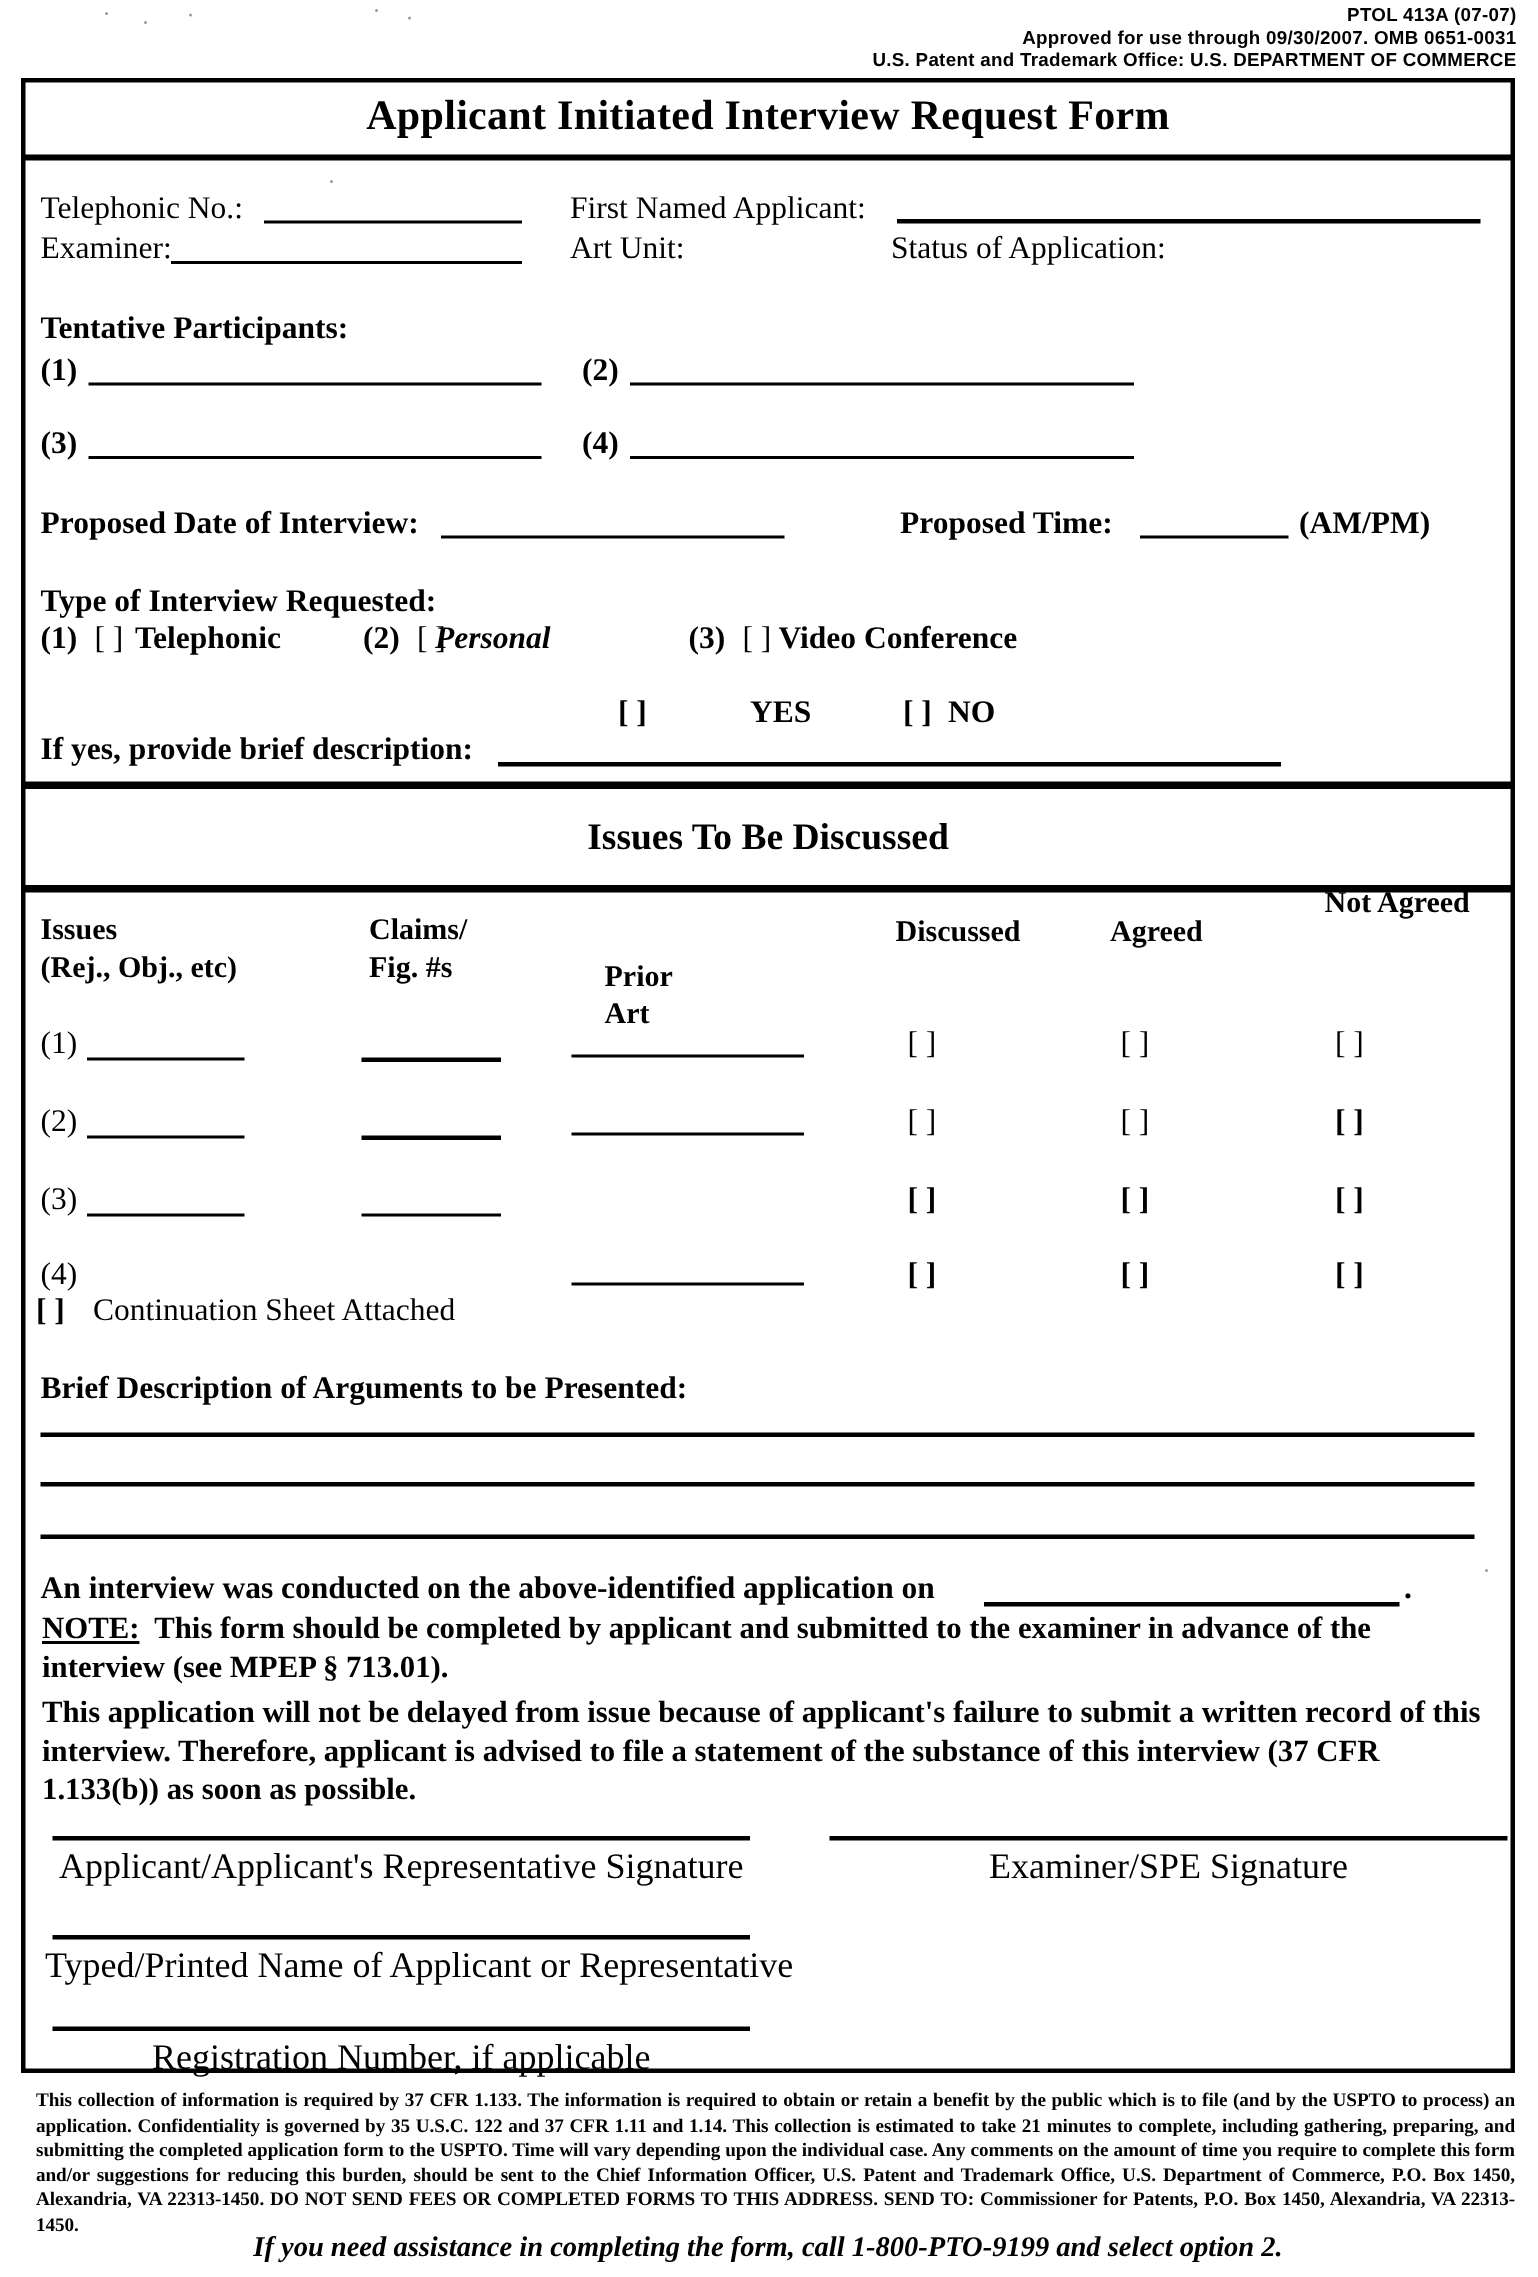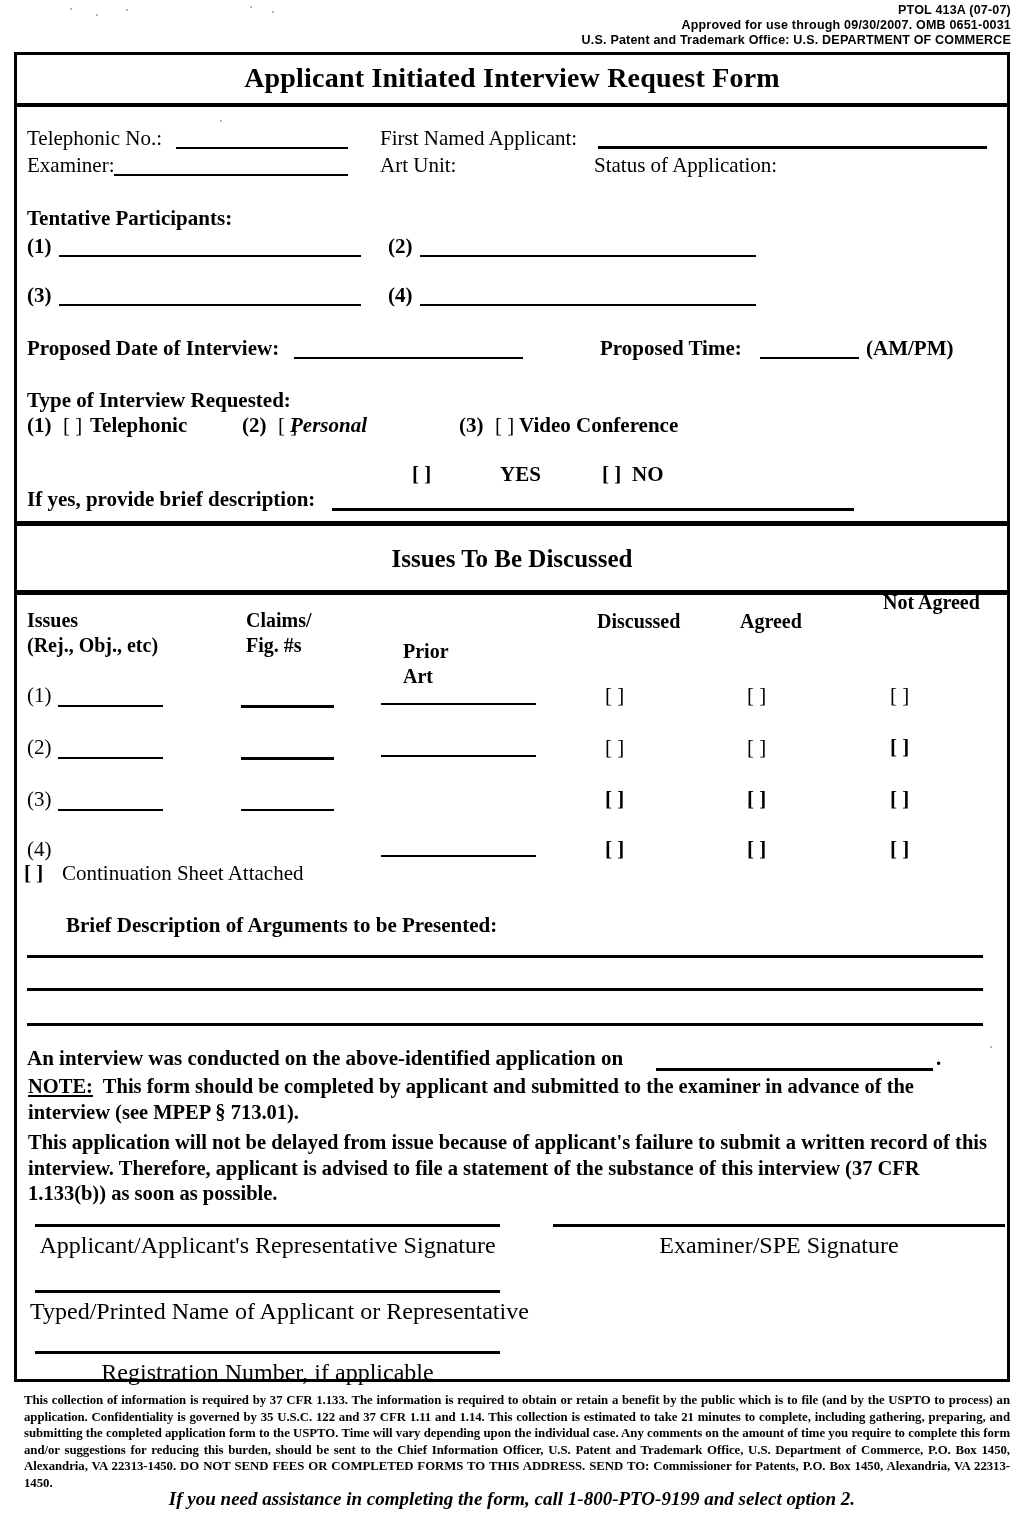--- a/index.html
+++ b/index.html
@@ -272,21 +272,21 @@
 
   <div class="t reg" style="left:27px; top:837px;">(4)</div>
   <div class="rule thin" style="left:381px; top:855px; width:155px;"></div>
   <div class="cb" style="left:605px; top:837px;">[  ]</div>
   <div class="cb" style="left:747px; top:837px;">[  ]</div>
   <div class="cb" style="left:890px; top:837px;">[  ]</div>
 
   <div class="cb" style="left:24px; top:861px;">[  ]</div>
   <div class="t reg" style="left:62px; top:861px;">Continuation Sheet Attached</div>
 
-  <div class="t b" style="left:27px; top:913px;margin-left:39px;">Brief Description of Arguments to be Presented:</div>
+  <div class="t b" style="left:27px; top:913px;">Brief Description of Arguments to be Presented:</div>
   <div class="rule heavy" style="left:27px; top:955px; width:956px;"></div>
   <div class="rule heavy" style="left:27px; top:988px; width:956px;"></div>
   <div class="rule heavy" style="left:27px; top:1023px; width:956px;"></div>
 
   <div class="t b" style="left:27px; top:1046px;">An interview was conducted on the above-identified application on</div>
   <div class="rule heavy" style="left:656px; top:1068px; width:277px;"></div>
   <div class="t b" style="left:936px; top:1046px;">.</div>
 
   <div class="note" style="top:1074px;">
     <u>NOTE:</u><span>&nbsp; </span><span>This form should be completed by applicant and submitted to the examiner in advance of the interview (see MPEP § 713.01).</span>

